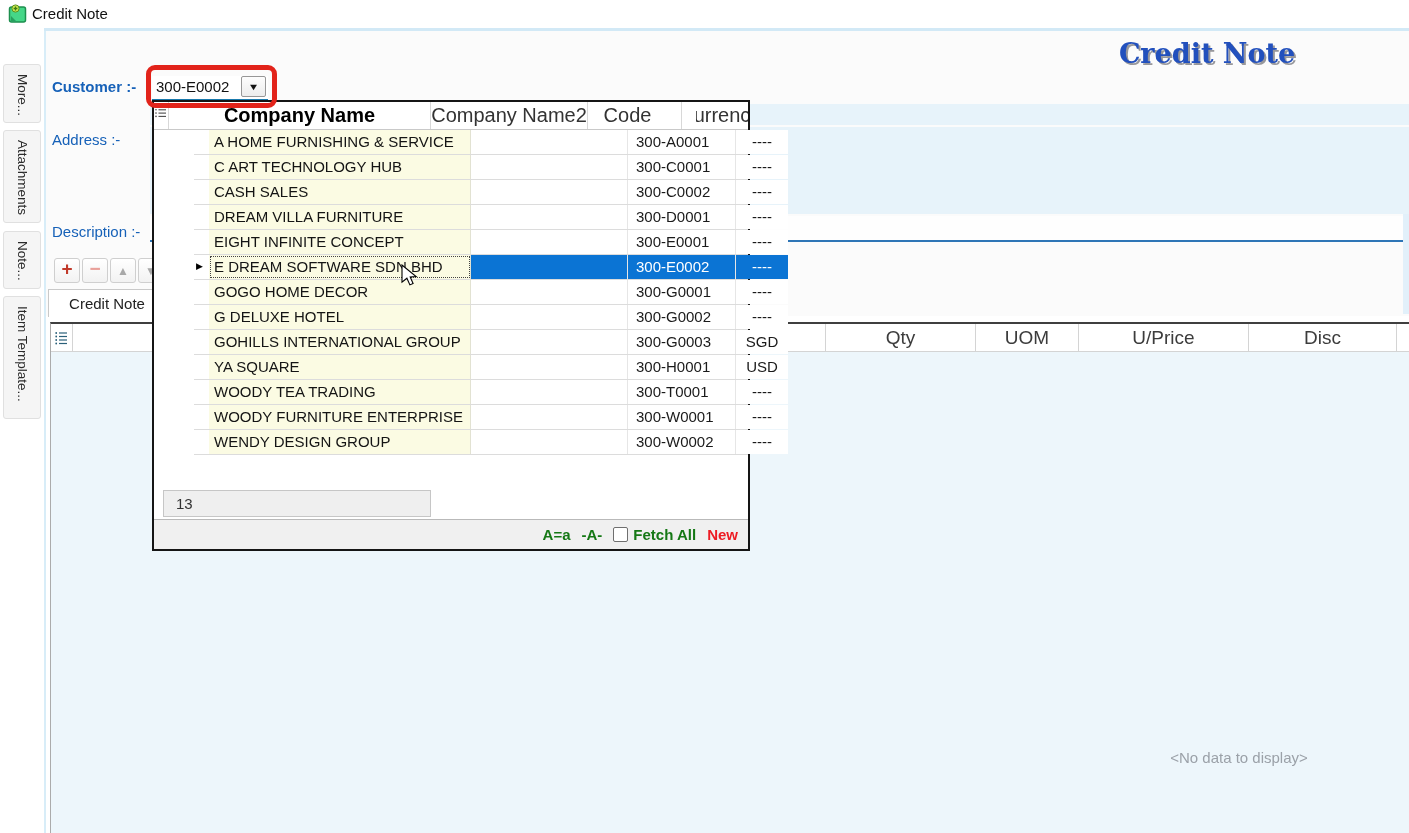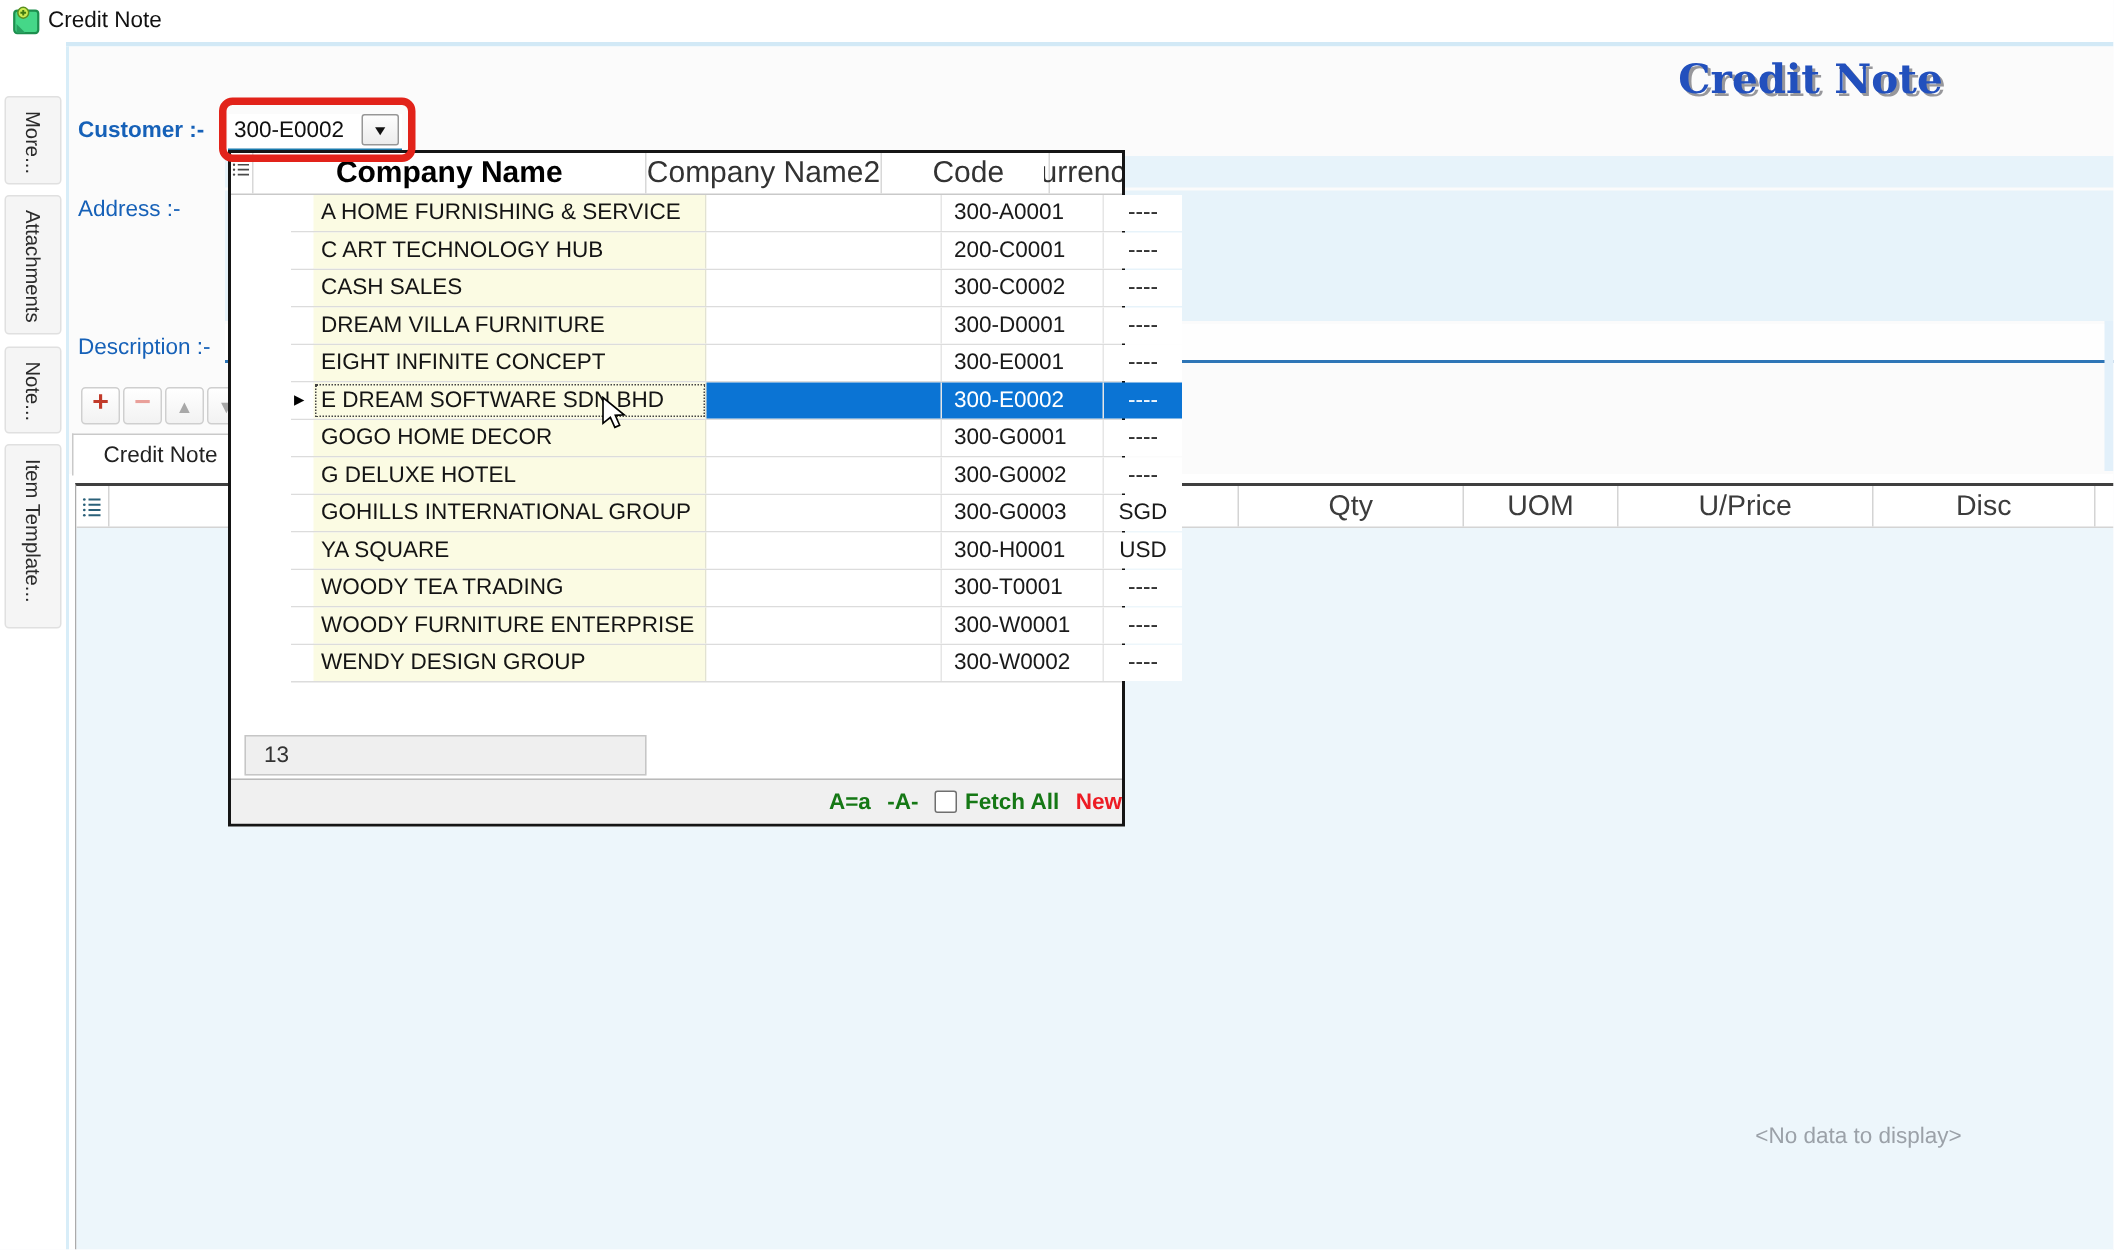--- a/index.html
+++ b/index.html
@@ -89,39 +89,39 @@
   .popup { position:absolute; left:152px; top:100px; width:598px; height:451px;
            background:#fff; border:2px solid #151515; z-index:20; }
   .lk-header { position:absolute; left:0; top:0; width:594px; height:28px; background:#fff;
                border-bottom:1px solid #c9c9c9; }
   .lkh-ind { position:absolute; left:0; top:0; width:15px; height:27px; border-right:1px solid #d8d8d8; }
   .lkh-ind svg { margin:3px 0 0 1px; }
   .lk-h { position:absolute; top:0; height:27px; display:flex; align-items:center; justify-content:center;
           font-size:20px; color:#333; border-right:1px solid #d8d8d8; }
   .lk-c1h { left:15px;  width:262px; font-weight:bold; color:#000; }
   .lk-c2h { left:277px; width:157px; }
-  .lk-c3h { left:438px; width:108px; }
+  .lk-c3h { left:420px; width:108px; }
   .lk-c4h { left:542px; width:52px;  border-right:none; overflow:hidden; }
   .lk-rows { position:absolute; left:0; top:28px; width:594px;padding-left:40px; }
   .lk-row { position:relative; height:25px; border-bottom:1px solid #dcdcdc; font-size:15px; }
   .lk-cell { position:absolute; top:0; height:24px; line-height:24px; white-space:nowrap; overflow:hidden; }
   .lk-ind { left:0; width:15px; background:#fff; }
   .lk-c1 { left:15px;  width:262px; background:#fbfbe3; padding-left:5px; color:#141414;
            border-right:1px solid #e2e2d2; }
   .lk-c2 { left:277px; width:157px; background:#fff; border-right:1px solid #e6e6e6; }
   .lk-c3 { left:434px; width:108px; background:#fff; padding-left:8px; border-right:1px solid #e6e6e6; }
   .lk-c4 { left:542px; width:52px;  background:#fff; text-align:center; }
   .lk-row.sel .lk-c2, .lk-row.sel .lk-c3, .lk-row.sel .lk-c4 { background:#0b74d4; color:#fff; }
   .lk-row.sel .lk-c1 { outline:1px dotted #444; outline-offset:-2px; }
   .row-arrow { position:absolute; left:2px; top:7px; font-size:9px; color:#000; line-height:1; }
   .lk-count { position:absolute; left:9px; top:388px; width:268px; height:27px; background:#efefef;
               border:1px solid #c6c6c6; font-size:15px; color:#333; line-height:25px; padding-left:12px; }
   .lk-footer { position:absolute; left:0; top:417px; width:594px; height:30px; background:#f0f0f0;
                border-top:1px solid #b9b9b9; display:flex; align-items:center; justify-content:flex-end;
-               gap:11px; font-weight:bold; font-size:15px; }
+               gap:11px; padding-right:10px; font-weight:bold; font-size:15px; }
   .f-green { color:#157815; }
   .f-red   { color:#ed1c24; }
   .f-check { width:15px; height:15px; background:#fff; border:1px solid #6f6f6f; border-radius:2px;
              margin-right:-6px; }
 
   
   .annotation { position:absolute; left:146px; top:65px; width:131px; height:43px;
                 border:5px solid #e2231a; border-radius:9px; z-index:40; }
   .cursor { position:absolute; left:401px; top:264px; z-index:60; }
 </style>
@@ -254,21 +254,21 @@
           <div class="lk-cell lk-ind"></div>
           <div class="lk-cell lk-c1">A HOME FURNISHING &amp; SERVICE</div>
           <div class="lk-cell lk-c2"></div>
           <div class="lk-cell lk-c3">300-A0001</div>
           <div class="lk-cell lk-c4">----</div>
         </div>
         <div class="lk-row">
           <div class="lk-cell lk-ind"></div>
           <div class="lk-cell lk-c1">C ART TECHNOLOGY HUB</div>
           <div class="lk-cell lk-c2"></div>
-          <div class="lk-cell lk-c3">200-C0001</div>
+          <div class="lk-cell lk-c3">300-C0001</div>
           <div class="lk-cell lk-c4">----</div>
         </div>
         <div class="lk-row">
           <div class="lk-cell lk-ind"></div>
           <div class="lk-cell lk-c1">CASH SALES</div>
           <div class="lk-cell lk-c2"></div>
           <div class="lk-cell lk-c3">300-C0002</div>
           <div class="lk-cell lk-c4">----</div>
         </div>
         <div class="lk-row">

